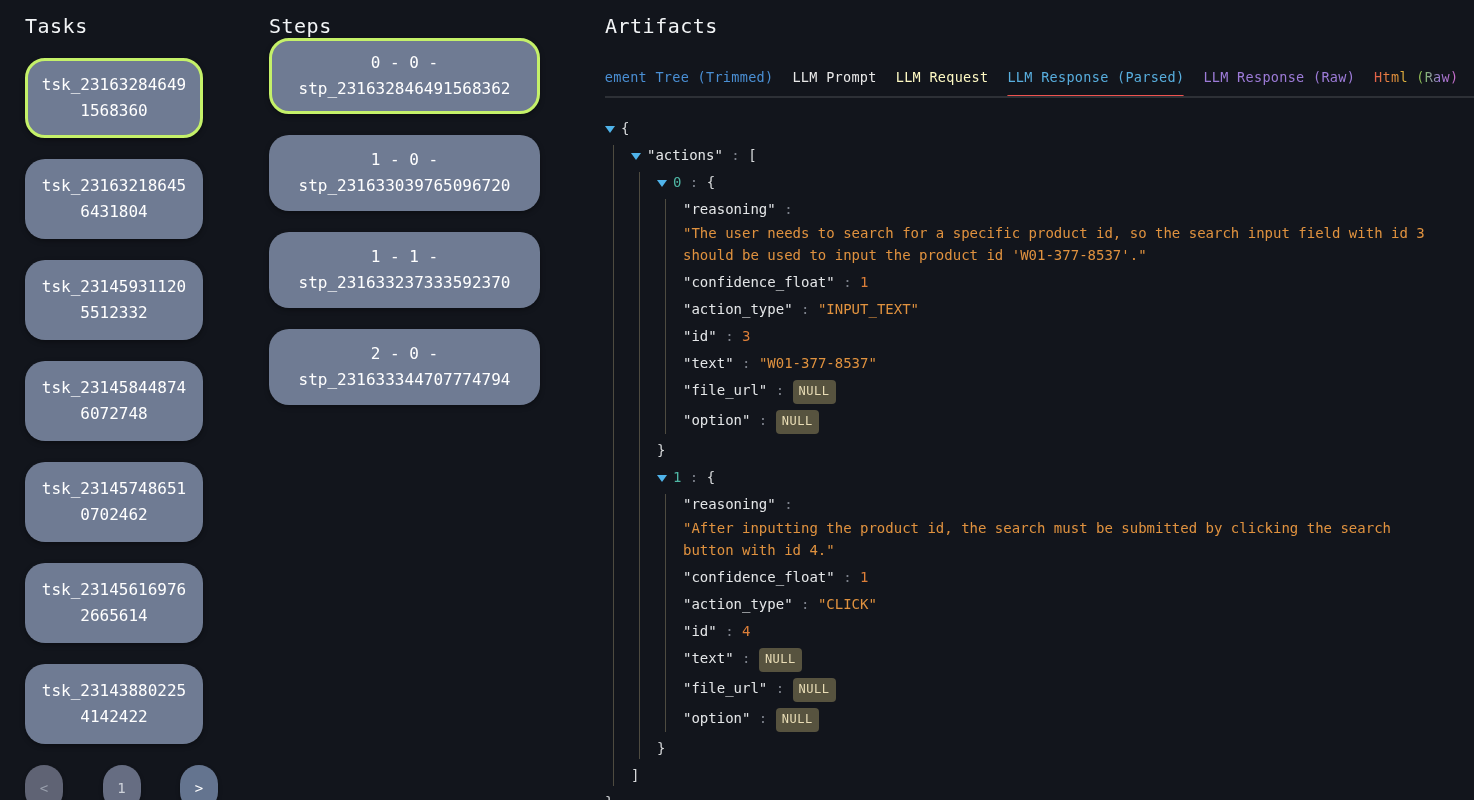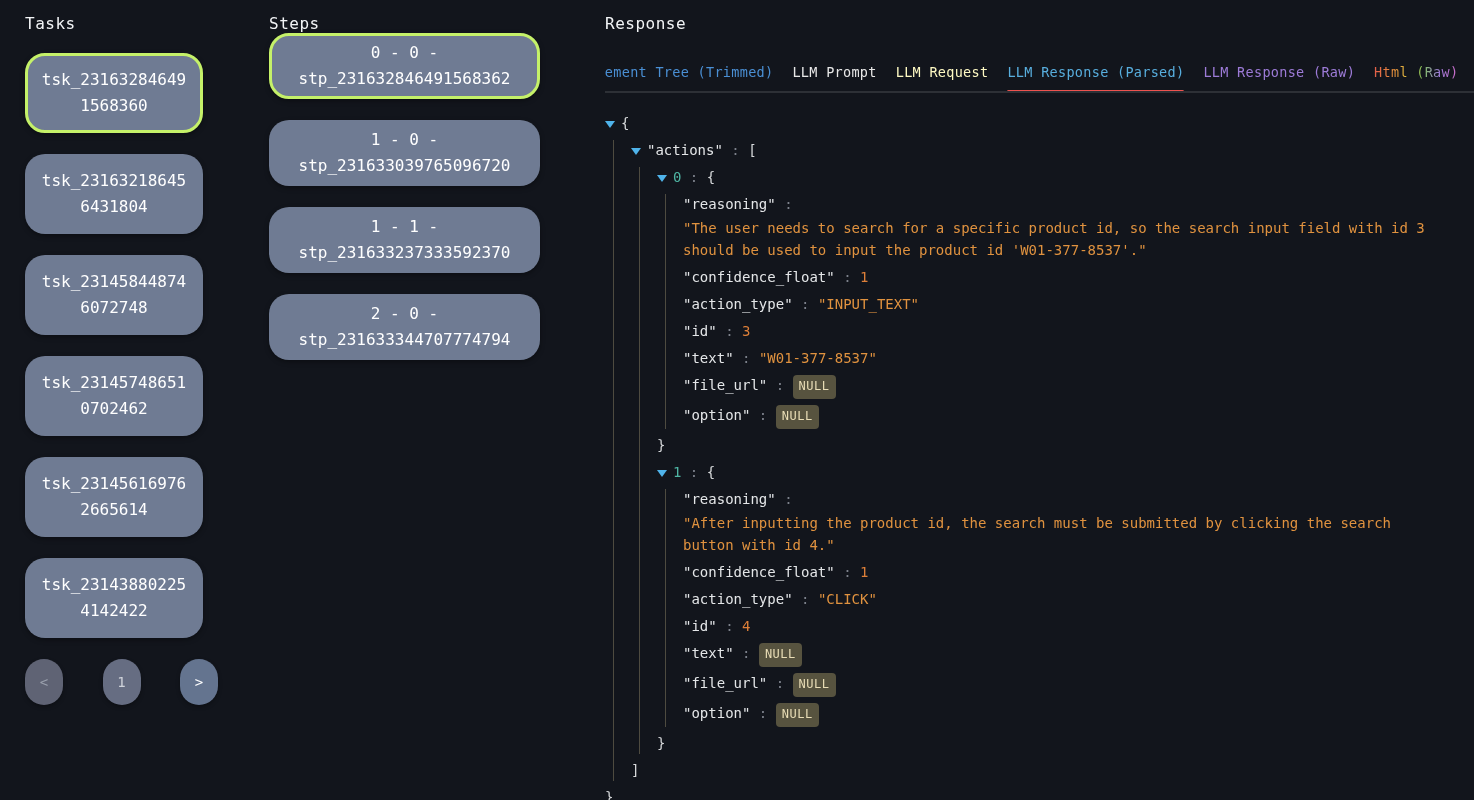--- a/index.html
+++ b/index.html
@@ -2,21 +2,21 @@
 <html><head>
 <meta charset="utf-8">
 <style>
   html,body{margin:0;padding:0;}
   body{
     width:1474px;height:800px;overflow:hidden;position:relative;
     background:#12151c;color:#e9ecef;
     font-family:"DejaVu Sans Mono","Liberation Mono",monospace;
   }
   .col-title{
-    font-size:16px;font-weight:500;color:#f2f4f6;margin:4px 0 0;
+    font-size:20px;font-weight:500;color:#f2f4f6;margin:4px 0 0;
     letter-spacing:.5px;font-family:"DejaVu Sans Mono","Liberation Mono",monospace;
   }
   
   .tasks-col{position:absolute;left:25px;top:10px;width:193px;}
   .steps-col{position:absolute;left:269px;top:10px;width:271px;}
   .artifacts-col{position:absolute;left:605px;top:10px;right:0;}
   
   .task-list{margin-top:20px;}
   .task-btn{
     display:block;width:178px;height:80px;margin:0 0 21px;box-sizing:border-box;
@@ -36,21 +36,21 @@
   .page-btn.current{background:#666d82;color:#cfd3da;}
   .page-btn.next{background:#64748f;color:#ffffff;}
   
   .step-nav{display:flex;justify-content:space-between;margin:18px 0 23px;}
   .pill{
     width:105px;height:44px;border-radius:22px;border:none;background:#6f7b93;color:#fff;
     font:16px "DejaVu Sans Mono","Liberation Mono",monospace;cursor:pointer;
     box-shadow:0 2px 5px rgba(0,0,0,.35);
   }
   .step-btn{
-    display:block;width:271px;height:66px;margin:0 0 21px;box-sizing:border-box;
+    display:block;width:271px;height:76px;margin:0 0 21px;box-sizing:border-box;
     background:#6f7b93;border:none;border-radius:20px;color:#fff;
     font:16px/26px "DejaVu Sans Mono","Liberation Mono",monospace;
     text-align:center;padding:0 14px;cursor:pointer;box-shadow:0 2px 5px rgba(0,0,0,.35);
   }
   .step-btn.selected{border:3px solid #c5f169;}
   
   .tabbar{
     display:flex;gap:19px;margin-top:25px;border-bottom:2px solid #2d3036;
     overflow:hidden;white-space:nowrap;
   }
@@ -89,20 +89,21 @@
   }
 </style>
 </head>
 <body>
 
 <div class="tasks-col">
   <h1 class="col-title">Tasks</h1>
   <div class="task-list">
       <button class="task-btn selected">tsk_231632846491568360</button>
       <button class="task-btn">tsk_231632186456431804</button>
+      <button class="task-btn">tsk_231459311205512332</button>
       <button class="task-btn">tsk_231458448746072748</button>
       <button class="task-btn">tsk_231457486510702462</button>
       <button class="task-btn">tsk_231456169762665614</button>
       <button class="task-btn">tsk_231438802254142422</button>
     </div>
   <div class="pagination">
     <button class="page-btn prev">&lt;</button>
     <button class="page-btn current">1</button>
     <button class="page-btn next">&gt;</button>
   </div>
@@ -112,21 +113,21 @@
   <h1 class="col-title">Steps</h1>
   <div class="step-list">
       <button class="step-btn selected">0 - 0 - stp_231632846491568362</button>
       <button class="step-btn">1 - 0 - stp_231633039765096720</button>
       <button class="step-btn">1 - 1 - stp_231633237333592370</button>
       <button class="step-btn">2 - 0 - stp_231633344707774794</button>
     </div>
 </div>
 
 <div class="artifacts-col">
-  <h1 class="col-title">Response</h1>
+  <h1 class="col-title">Artifacts</h1>
   <div class="tabbar">
       <button class="tab" style="color: rgb(74, 143, 212);">Element Tree (Trimmed)</button>
       <button class="tab" style="color: rgb(232, 232, 232);">LLM Prompt</button>
       <button class="tab" style="color: #fef9c3;">LLM Request</button>
       <button class="tab active" style="color: rgb(88, 174, 222);">LLM Response (Parsed)</button>
       <button class="tab" style="color: rgb(157, 123, 216);">LLM Response (Raw)</button>
       <button class="tab rainbow">Html (Raw)</button>
     </div>
   <div class="json-tree">
       <div class="jnode">

